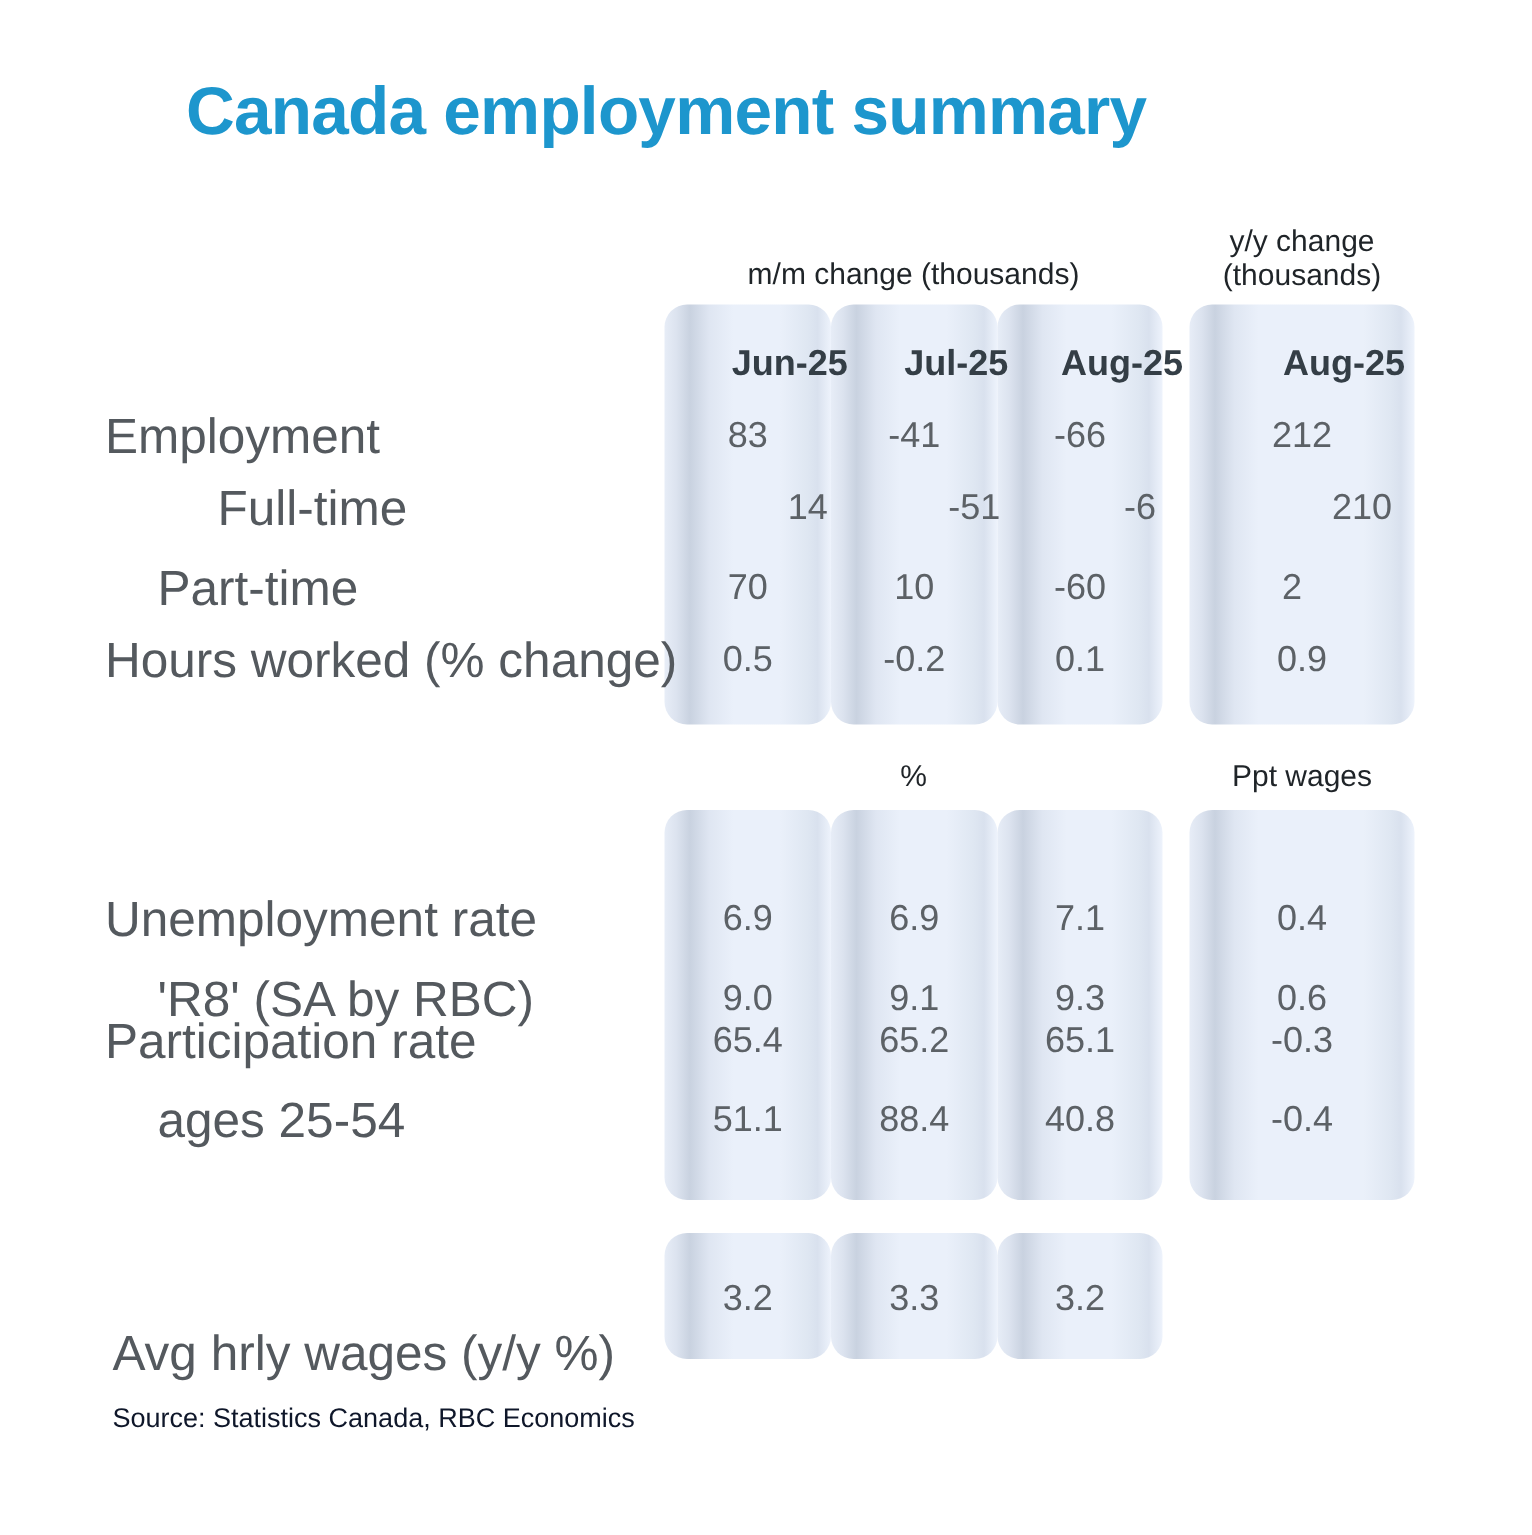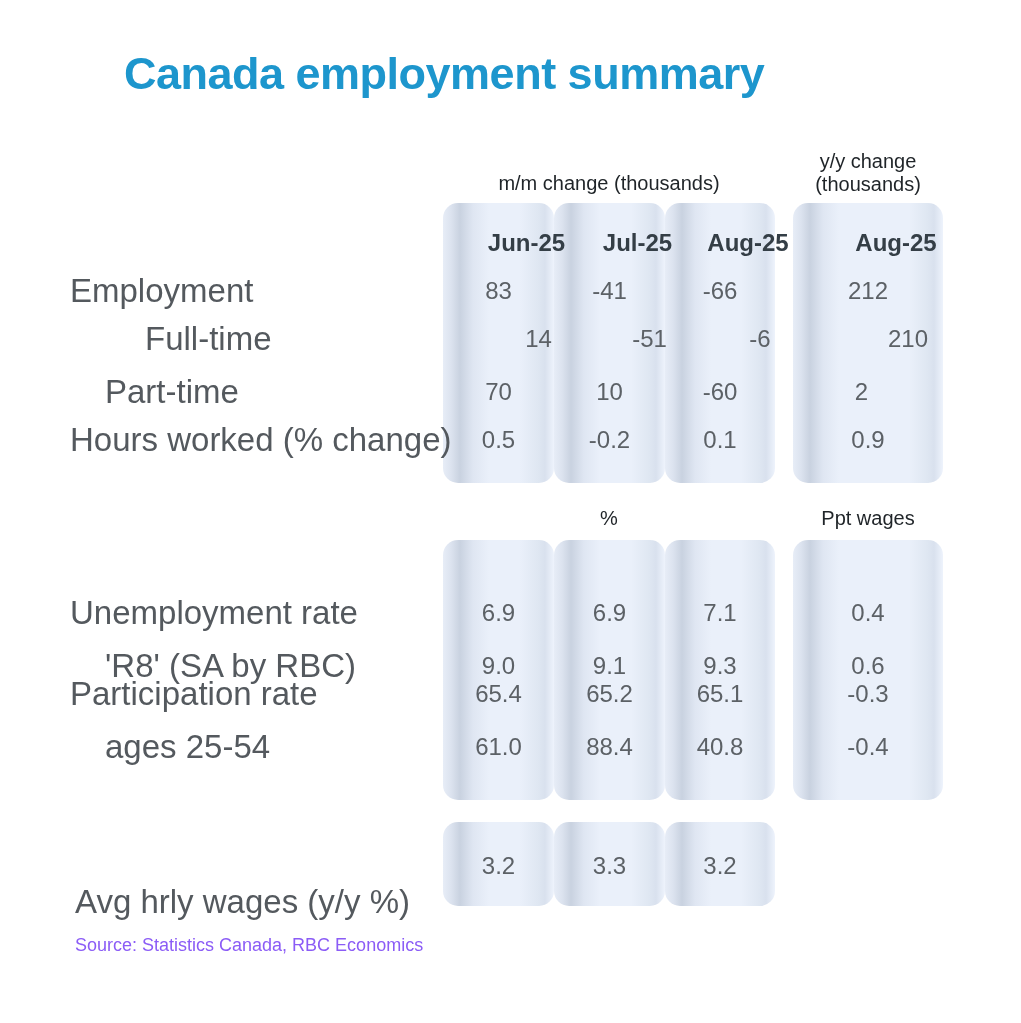--- a/index.html
+++ b/index.html
@@ -39,21 +39,21 @@
   .lbl{
     position:absolute;left:70px;font-size:33px;color:#54595e;white-space:nowrap;
   }
   .lbl.ind{left:105px;}
   .lbl.s3{left:75px;margin-top:36px;}
   .cell{
     position:absolute;text-align:center;font-size:24px;color:#5c6166;
   }
   .src{
     position:absolute;left:75px;top:932px;height:26px;line-height:26px;
-    font-size:18px;color:#8b5cf6;white-space:nowrap;
+    font-size:18px;color:#0f172a;white-space:nowrap;
   }
 </style>
 </head>
 <body>
 
 <div id="canvas">
 
   <div class="title">Canada employment summary</div>
 
   <div class="grp" style="left:443px;width:332px;top:172px;">m/m change (thousands)</div>
@@ -125,21 +125,21 @@
   </div>
   <div class="row" style="top:674px;">
     <span class="lbl">Participation rate</span>
     <span class="cell c1">65.4</span>
     <span class="cell c2">65.2</span>
     <span class="cell c3">65.1</span>
     <span class="cell cyy">-0.3</span>
   </div>
   <div class="row" style="top:727px;">
     <span class="lbl ind">ages 25-54</span>
-    <span class="cell c1">61.0</span>
+    <span class="cell c1">51.1</span>
     <span class="cell c2">88.4</span>
     <span class="cell c3">40.8</span>
     <span class="cell cyy">-0.4</span>
   </div>
 
   <div class="pill s3pill c1"></div>
   <div class="pill s3pill c2"></div>
   <div class="pill s3pill c3"></div>
 
   <div class="row" style="top:846px;">

